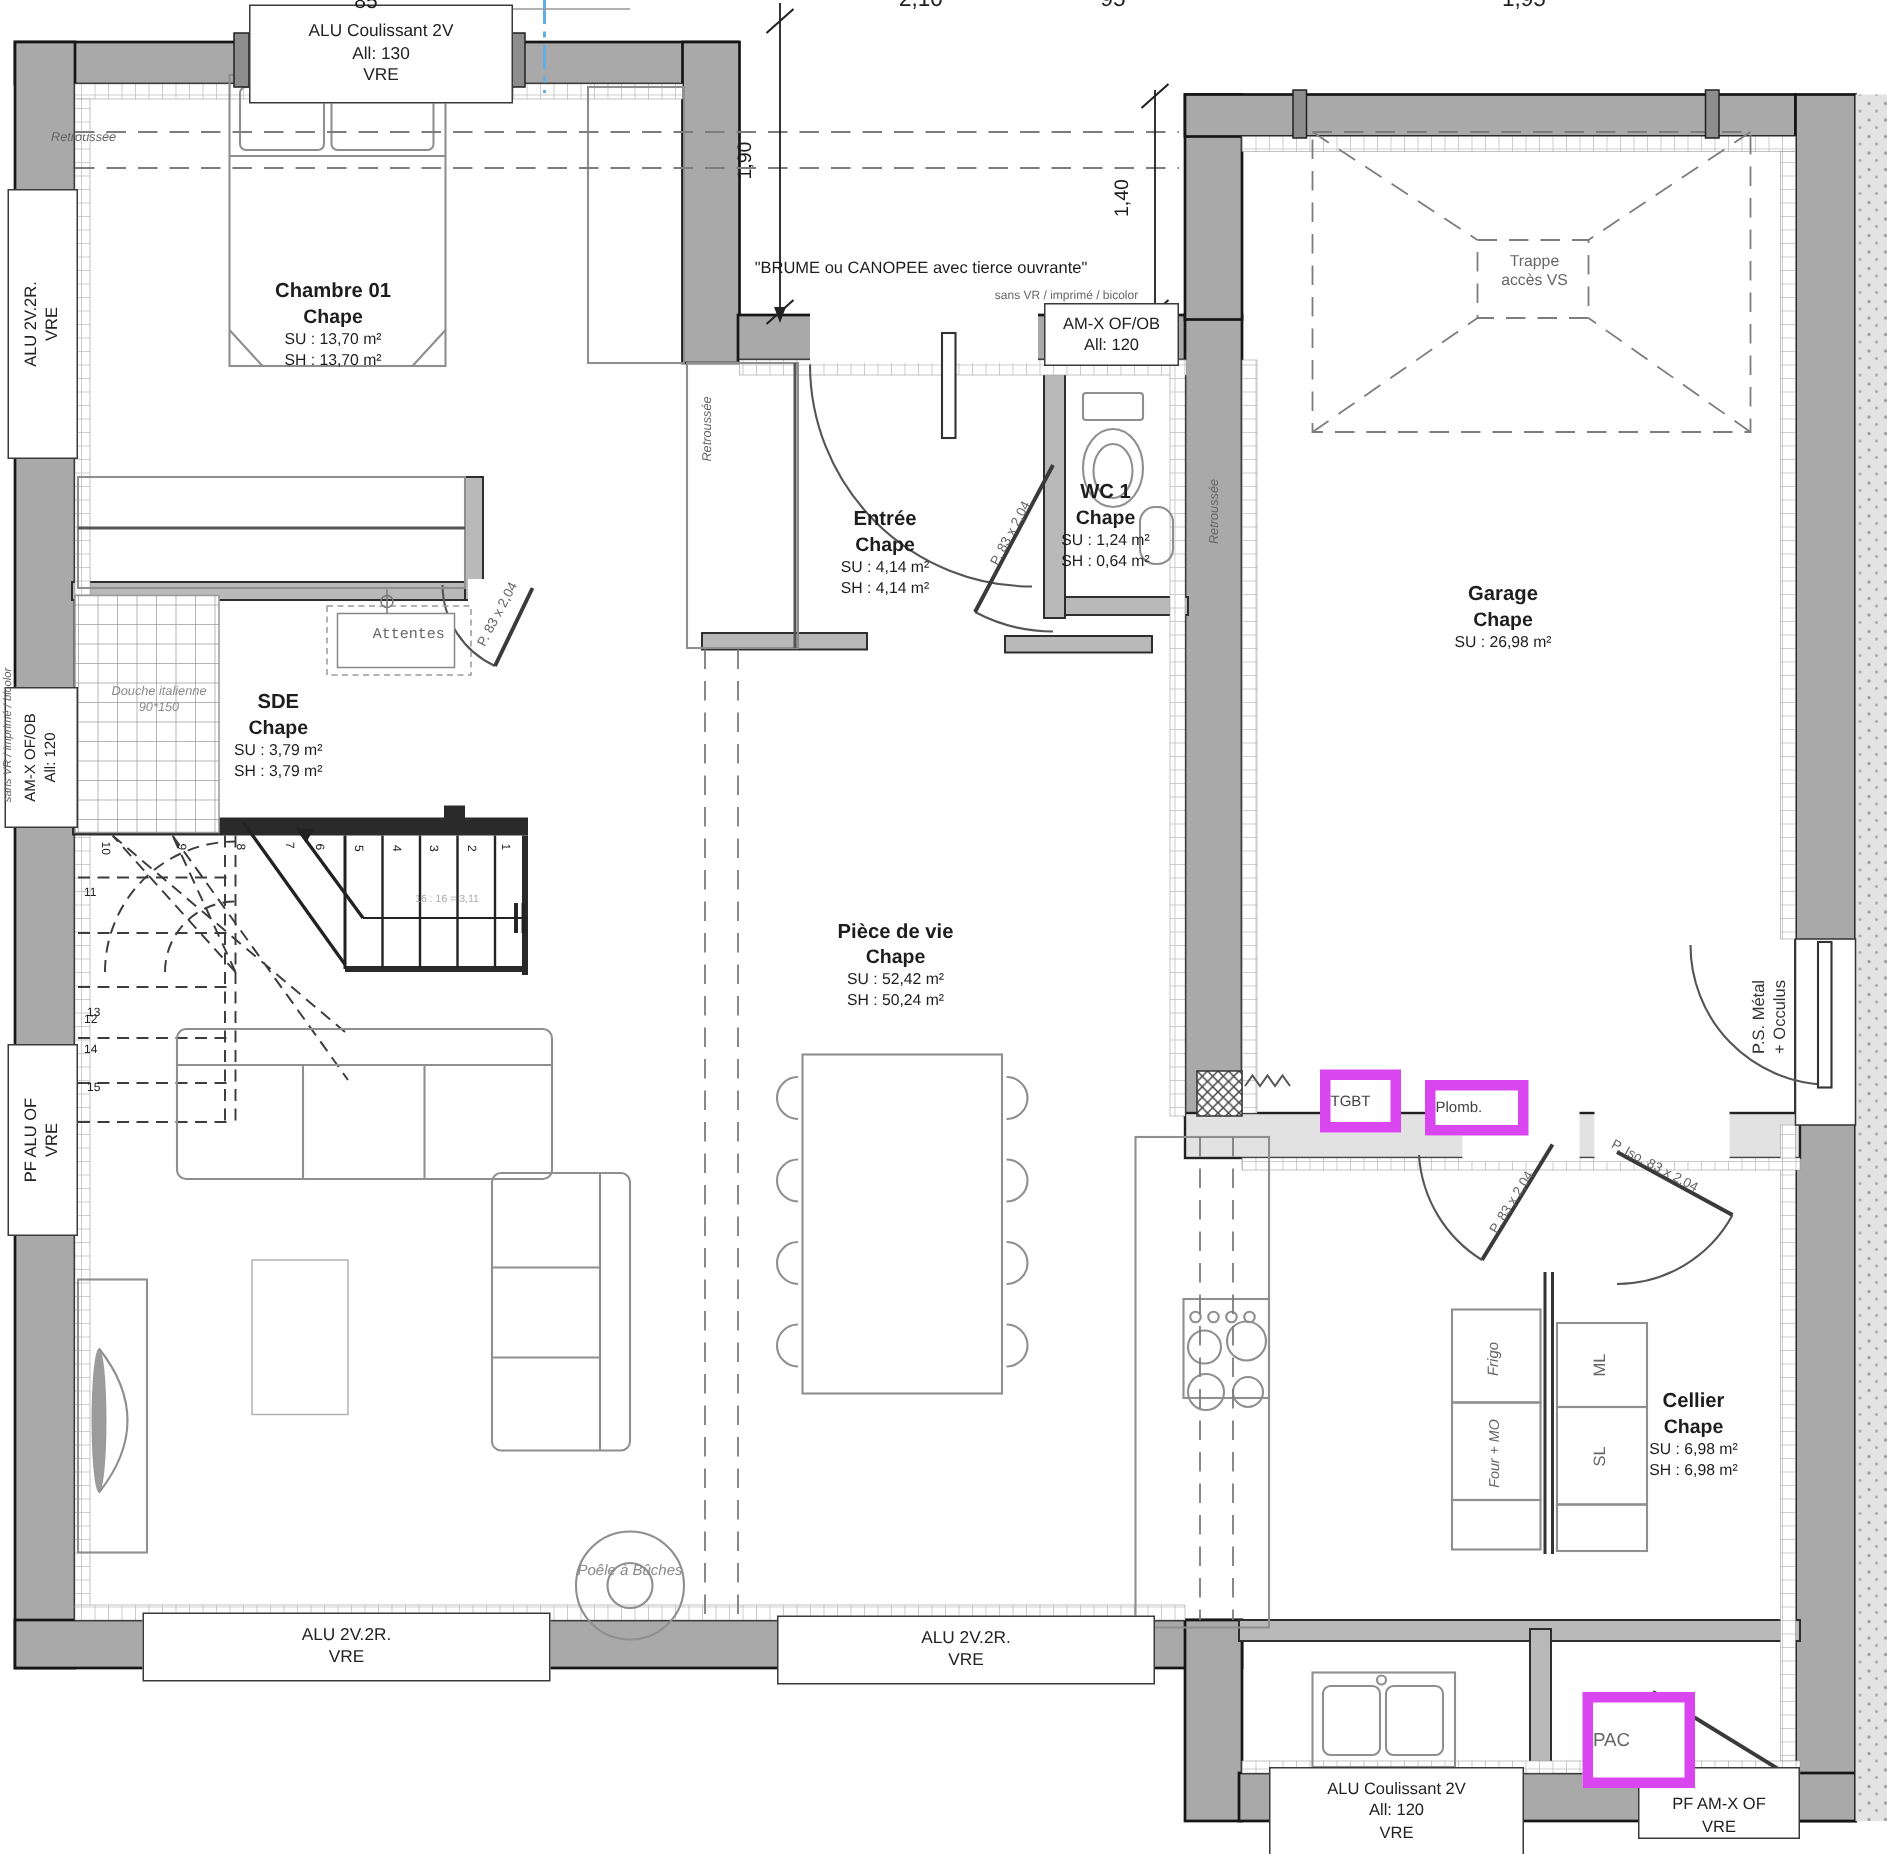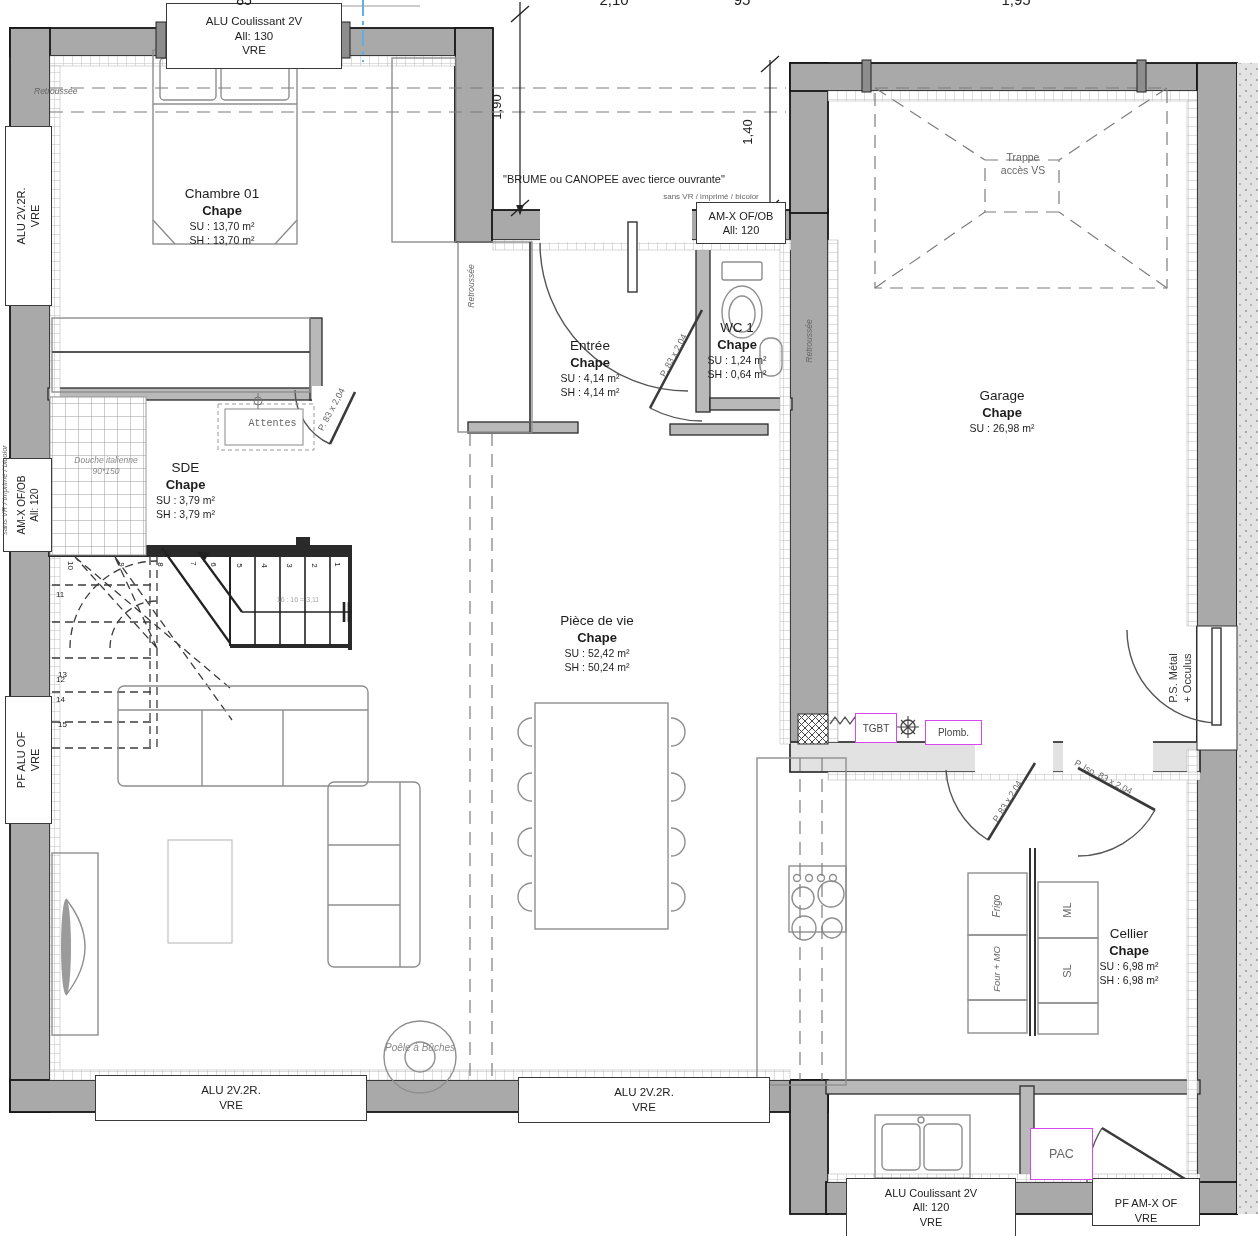--- a/index.html
+++ b/index.html
@@ -15,23 +15,23 @@
   .furn{fill:none;stroke:#8f8f8f;stroke-width:1.4;}
   .dash{fill:none;stroke:#7d7d7d;stroke-width:1.2;stroke-dasharray:13 8;}
   .dashS{fill:none;stroke:#3c3c3c;stroke-width:1.3;stroke-dasharray:8 5;}
   .dim{stroke:#1d1d1d;stroke-width:1.2;fill:none;}
   .lbl{position:absolute;color:#1d1d1d;text-align:center;line-height:1.25;z-index:3;}
   .lbl span{display:block;}
   .win-box{position:absolute;background:#fff;border:1px solid #3a3a3a;display:flex;flex-direction:column;
            align-items:center;justify-content:center;z-index:2;color:#222;line-height:1.3;text-align:center;}
   .vwrap{position:absolute;left:50%;top:50%;transform:translate(-50%,-50%) rotate(-90deg);
          display:flex;flex-direction:column;align-items:center;white-space:nowrap;line-height:1.25;text-align:center;}
-  .mini-box{position:absolute;background:#fff;border:1px solid #d946ef;color:#444;display:flex;
-            align-items:center;justify-content:center;z-index:2;}
-  .room-name{font-weight:400;font-size:13.5px;}
+  .mini-box{position:absolute;background:#fff;border:7px solid #d946ef;color:#444;display:flex;
+            align-items:center;justify-content:flex-start;z-index:2;margin-left:25px;}
+  .room-name{font-weight:700;font-size:13.5px;}
   .room-sub{font-weight:700;font-size:13px;}
   .room-area{font-size:10.5px;margin-top:1px;}
   .ann{color:#666;}
   .it{font-style:italic;}
   .snum{position:absolute;font-size:8px;color:#222;z-index:3;}
   .r90{transform:rotate(90deg);}
 </style>
 </head>
 <body>
 
@@ -415,21 +415,21 @@
       <span>"BRUME ou CANOPEE avec tierce ouvrante"</span>
     </div>
 <div class="lbl ann" style="left:637px;top:192px;width:148px;font-size:8px;">
       <span>sans VR / imprimé / bicolor</span>
     </div>
 <div class="lbl" style="left:-2px;top:428px;width:14px;height:124px;">
       <div class="vwrap ann it" style="font-size:7.5px;">
         <span>sans VR / imprimé / bicolor</span>
       </div>
     </div>
-<div class="lbl ann" style="left:986px;top:151px;width:74px;font-size:10.5px;">
+<div class="lbl ann" style="left:986px;top:168px;width:74px;font-size:10.5px;">
   <span>Trappe</span>
       <span>accès VS</span>
 </div>
 <div class="lbl ann" style="left:236px;top:418px;width:73px;font-size:10px;font-family:Liberation Mono, monospace;">
       <span>Attentes</span>
     </div>
 <div class="lbl ann it" style="left:60px;top:455px;width:92px;font-size:8.5px;color:#8a8a8a;">
   <span>Douche italienne</span>
       <span>90*150</span>
 </div>

